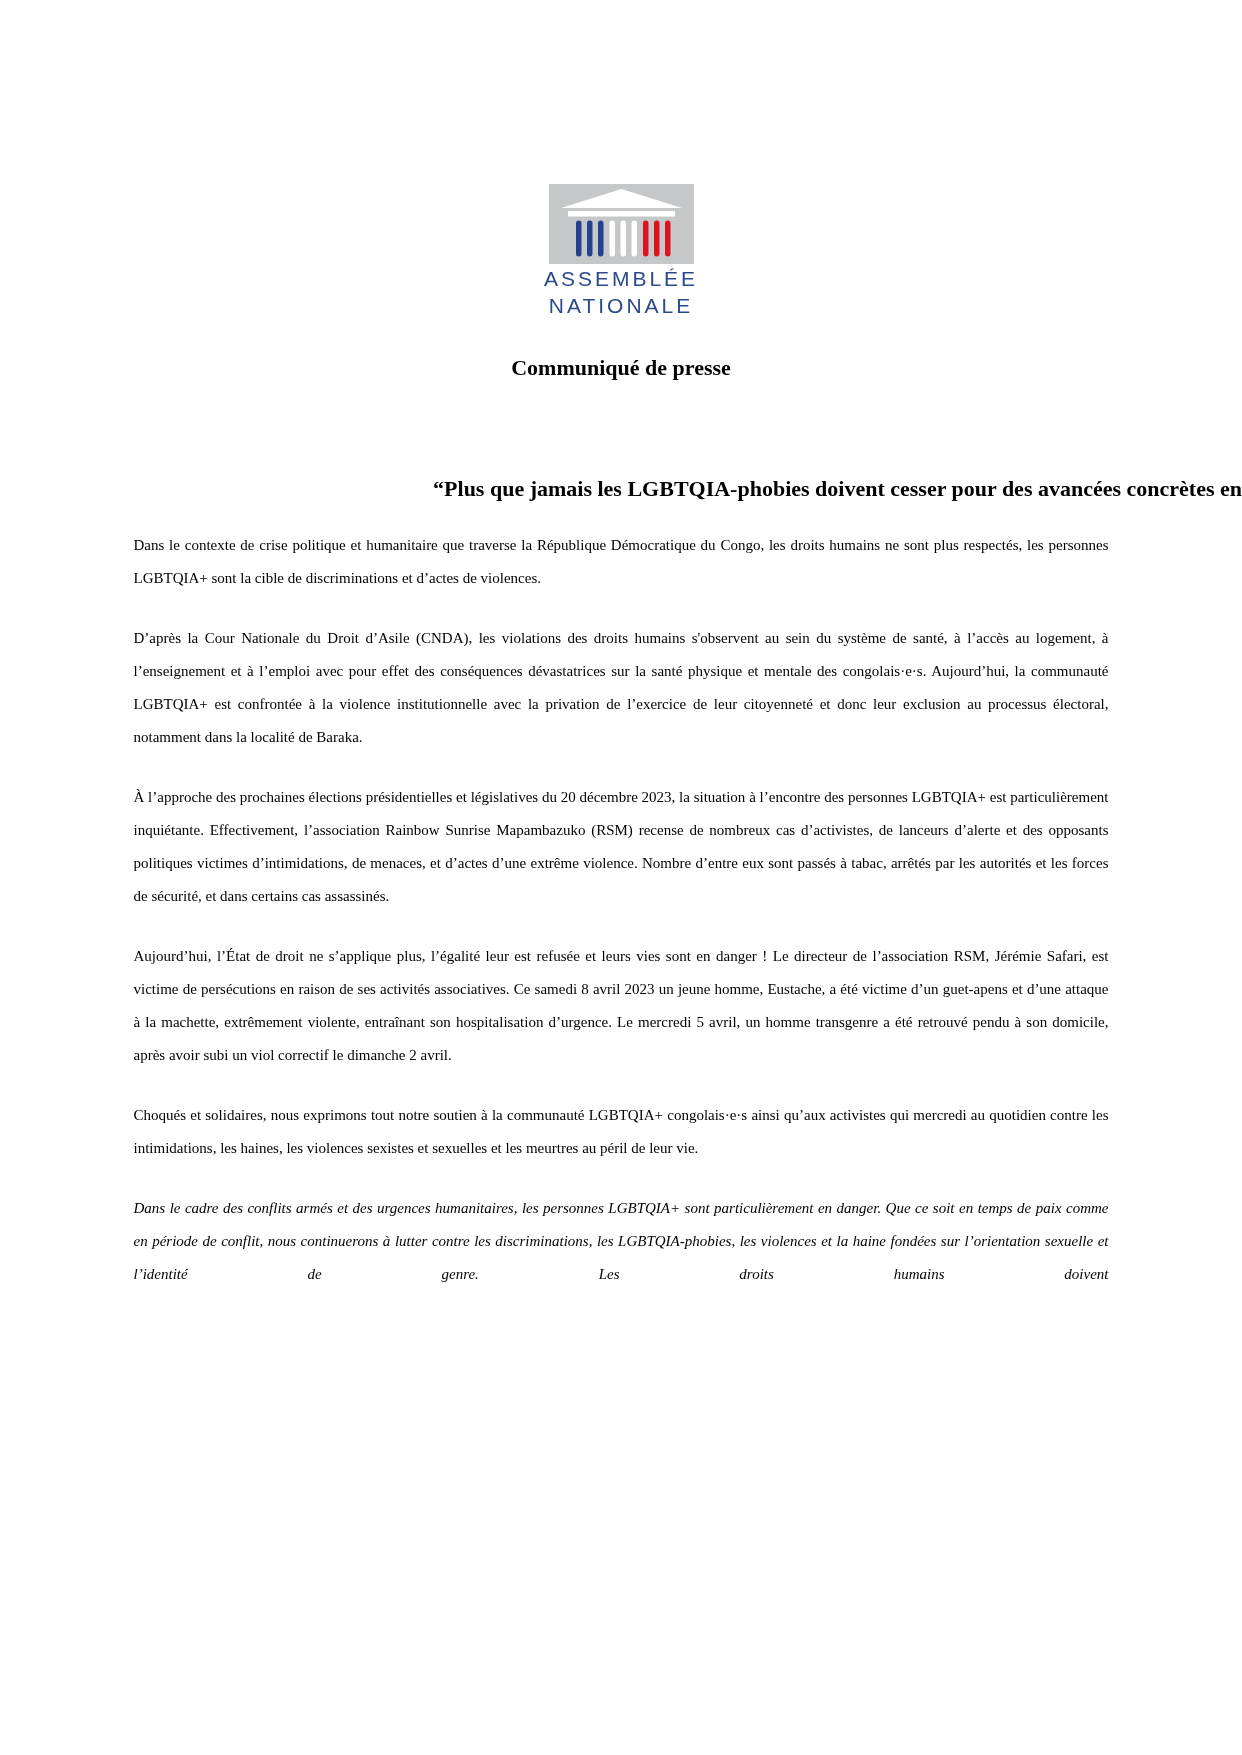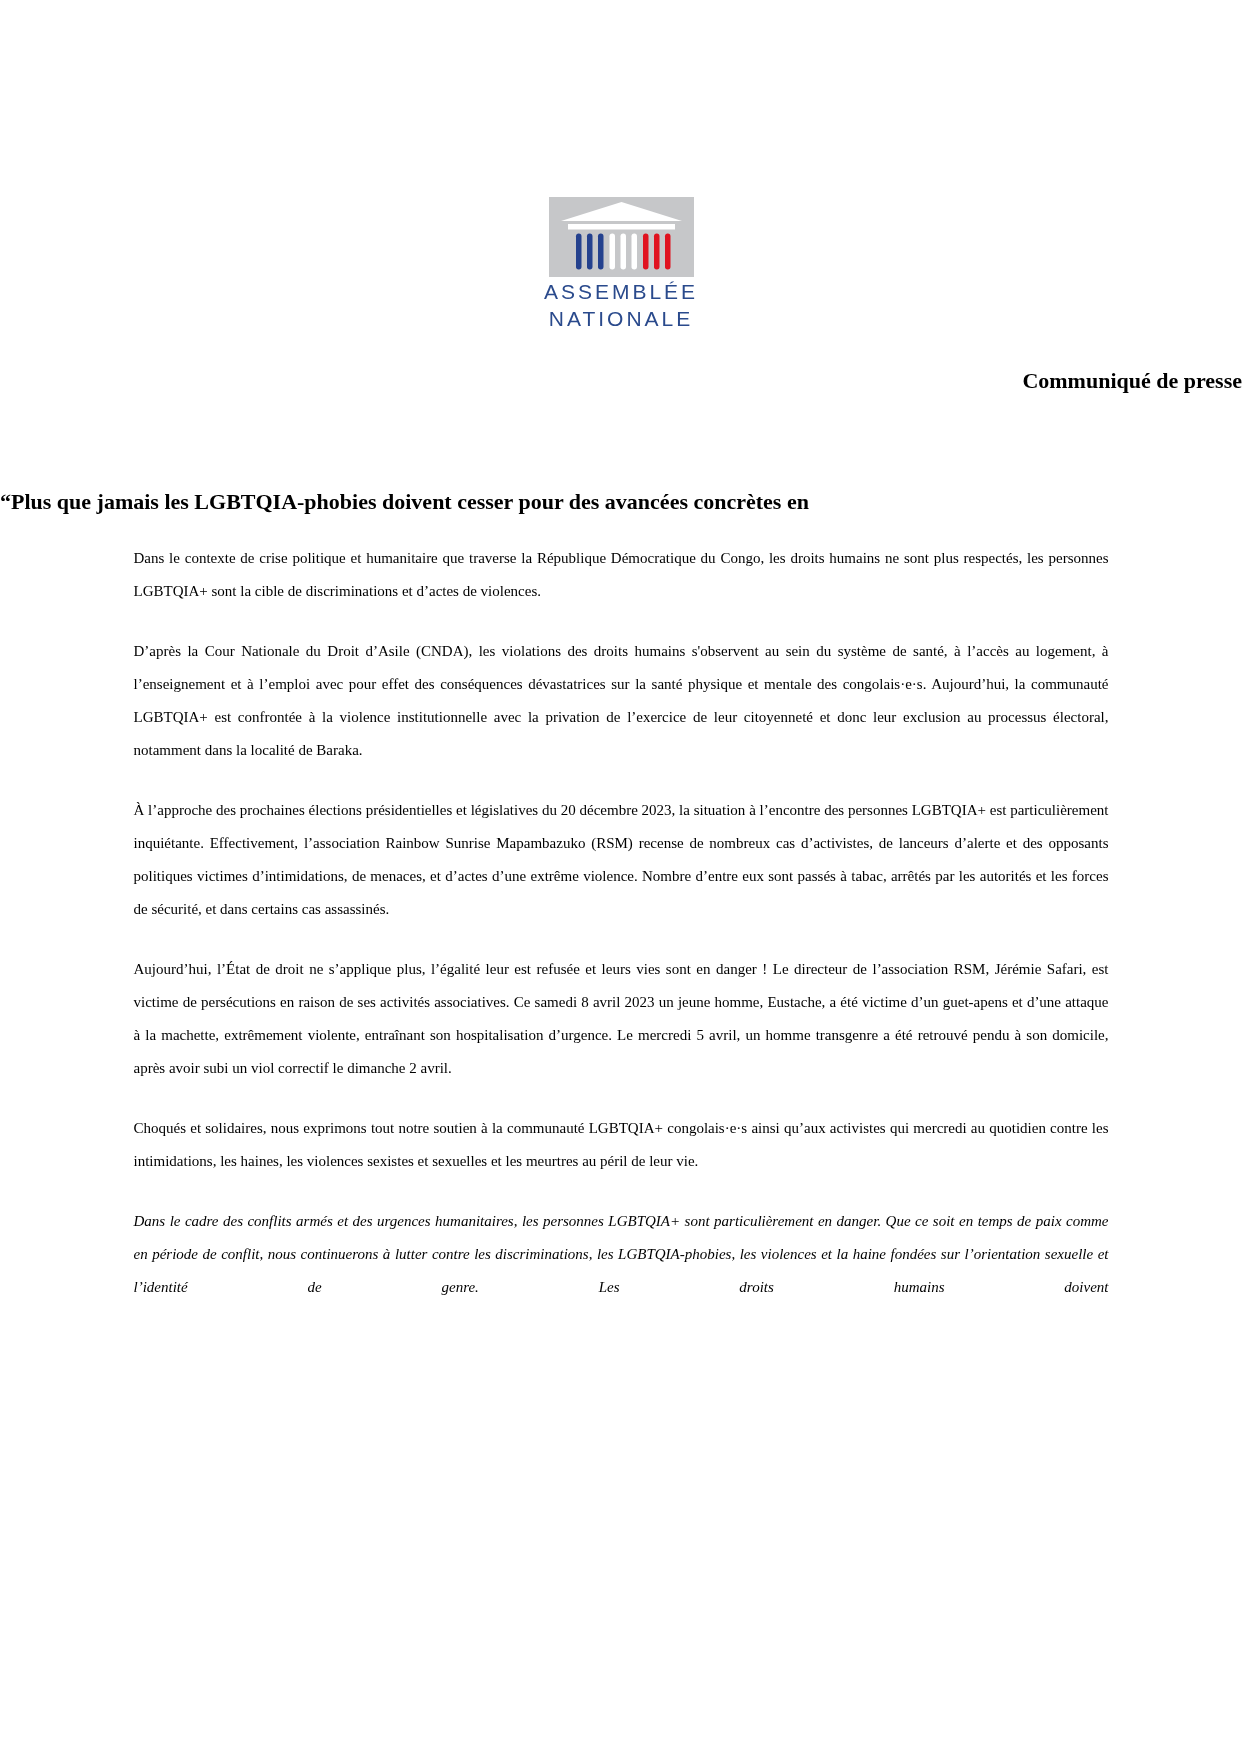--- a/index.html
+++ b/index.html
@@ -4,21 +4,21 @@
 <style>
   html, body {
     margin: 0;
     padding: 0;
     background: #ffffff;
   }
   .page {
     position: relative;
     width: 1242px;
     height: 1496px;
-    margin: 17px auto;
+    margin: 4px auto;
     background: #ffffff;
     color: #000000;
     font-family: "Liberation Serif", "DejaVu Serif", serif;
     overflow: hidden;
     border-radius: 10px;
   }
 
   
   .logo-block {
     width: 160px;
@@ -40,30 +40,30 @@
     font-size: 21px;
     line-height: 24px;
     letter-spacing: 3px;
     font-weight: 400;
     white-space: nowrap;
   }
 
   
   .kicker {
     margin-top: 37px;
-    text-align: right;
+    text-align: center;
     font-size: 22px;
     line-height: 26px;
     font-weight: bold;
   }
 
   
   .title {
     margin-top: 91px;
-    text-align: left;
+    text-align: right;
     font-size: 22px;
     line-height: 33px;
     font-weight: bold;
   }
 
   
   .body-text {
     width: 975px;
     margin: 24px auto 0 auto;
     font-size: 15px;

